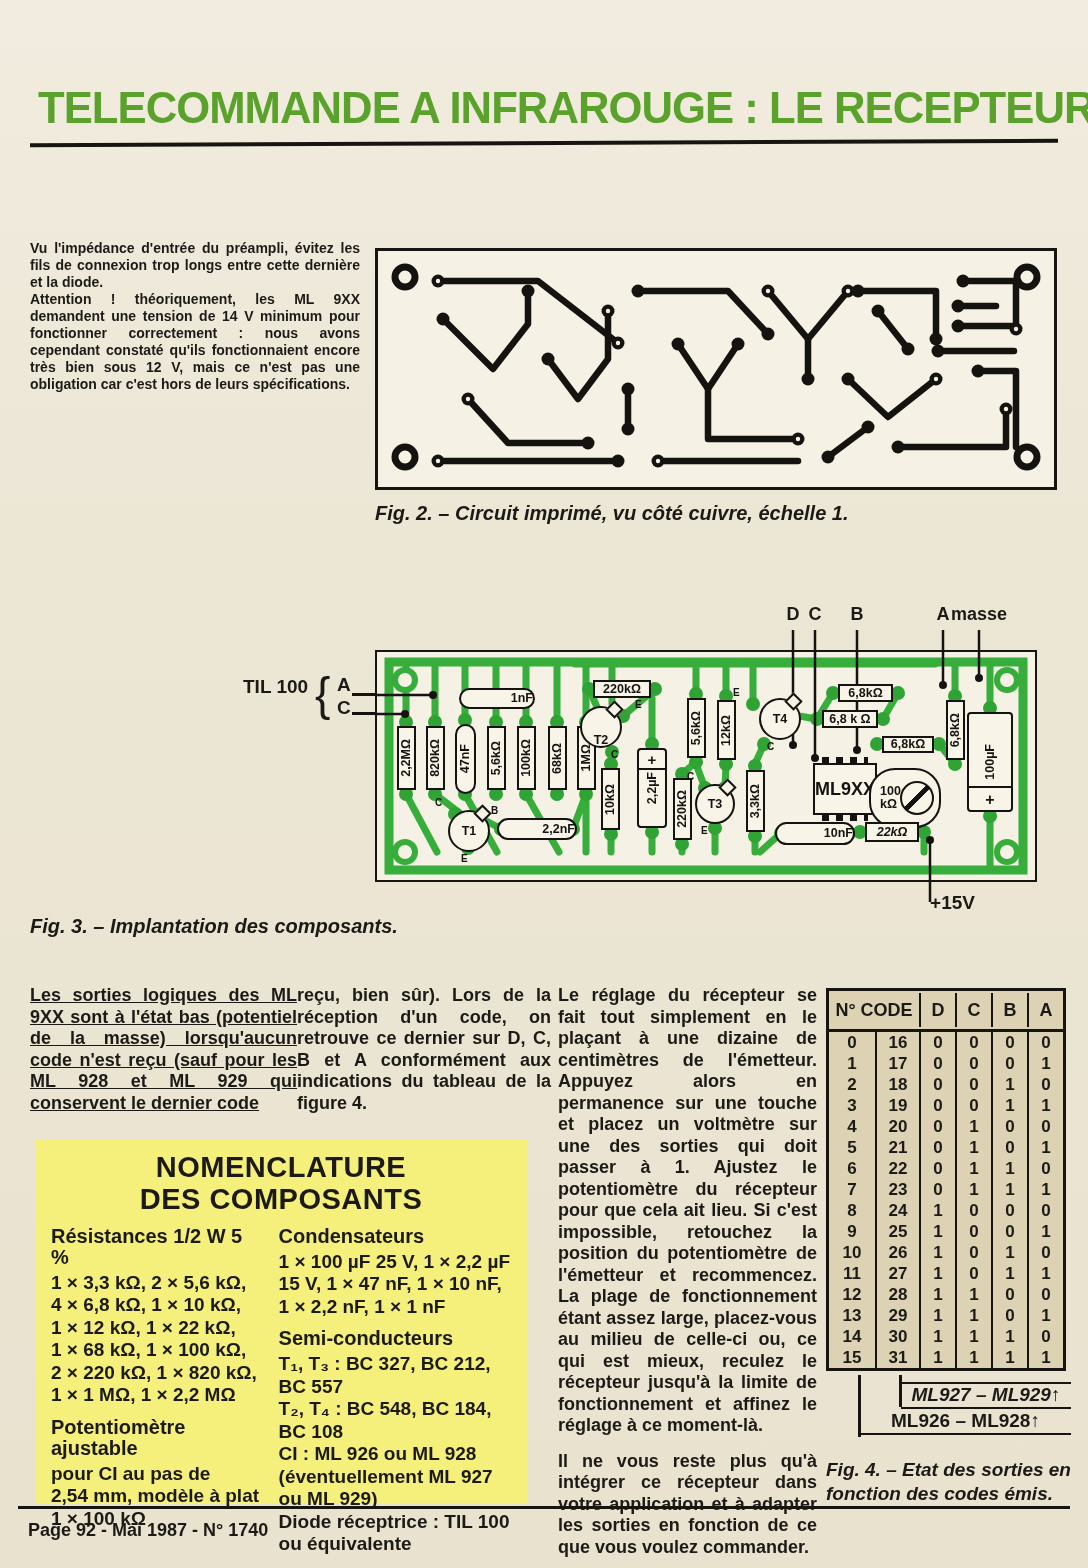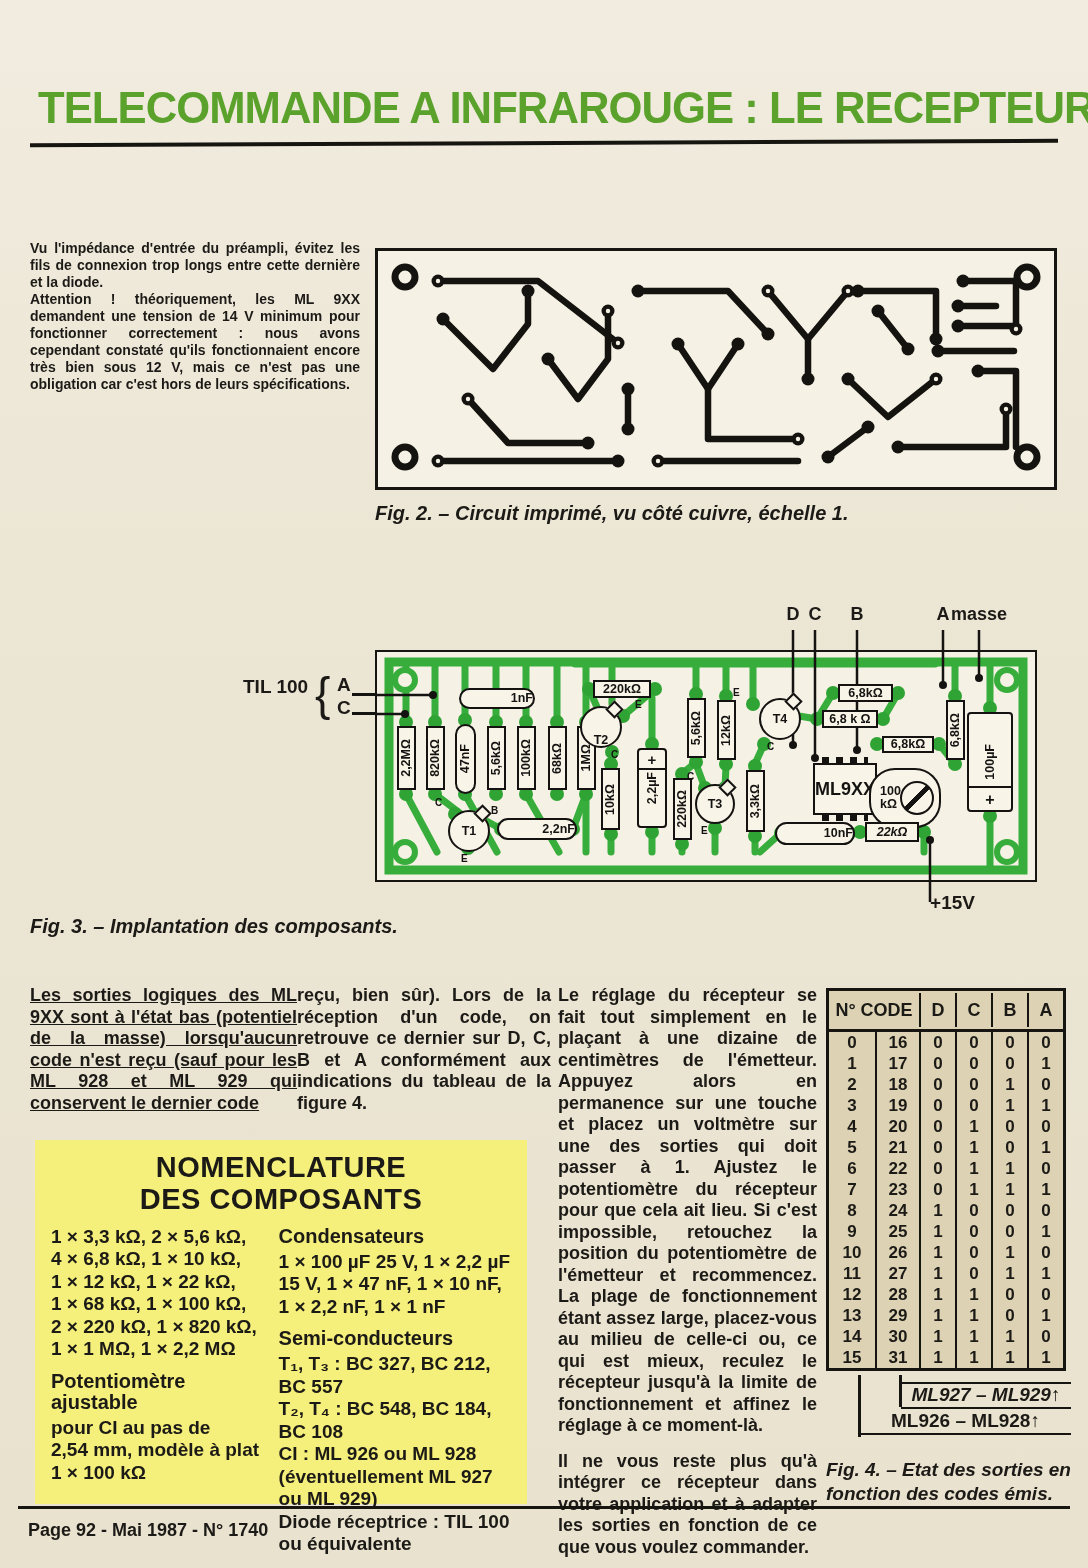--- a/index.html
+++ b/index.html
@@ -534,20 +534,21 @@
     <p>Il ne vous reste plus qu'à intégrer ce récepteur dans votre application et à adapter les sorties en fonction de ce que vous voulez commander.</p>
   </div>
 
   <div class="abs nomen">
     <h1>
       <span>NOMENCLATURE</span><br>
       <span>DES COMPOSANTS</span>
     </h1>
     <div class="cols">
       <div class="lcol">
+        <h2>Résistances 1/2 W 5 %</h2>
         <div>
 
         <div class="line">1 × 3,3 kΩ, 2 × 5,6 kΩ,</div>
             <div class="line">4 × 6,8 kΩ, 1 × 10 kΩ,</div>
             <div class="line">1 × 12 kΩ, 1 × 22 kΩ,</div>
             <div class="line">1 × 68 kΩ, 1 × 100 kΩ,</div>
             <div class="line">2 × 220 kΩ, 1 × 820 kΩ,</div>
             <div class="line">1 × 1 MΩ, 1 × 2,2 MΩ</div>
           </div>
         <div class="gap"></div>

